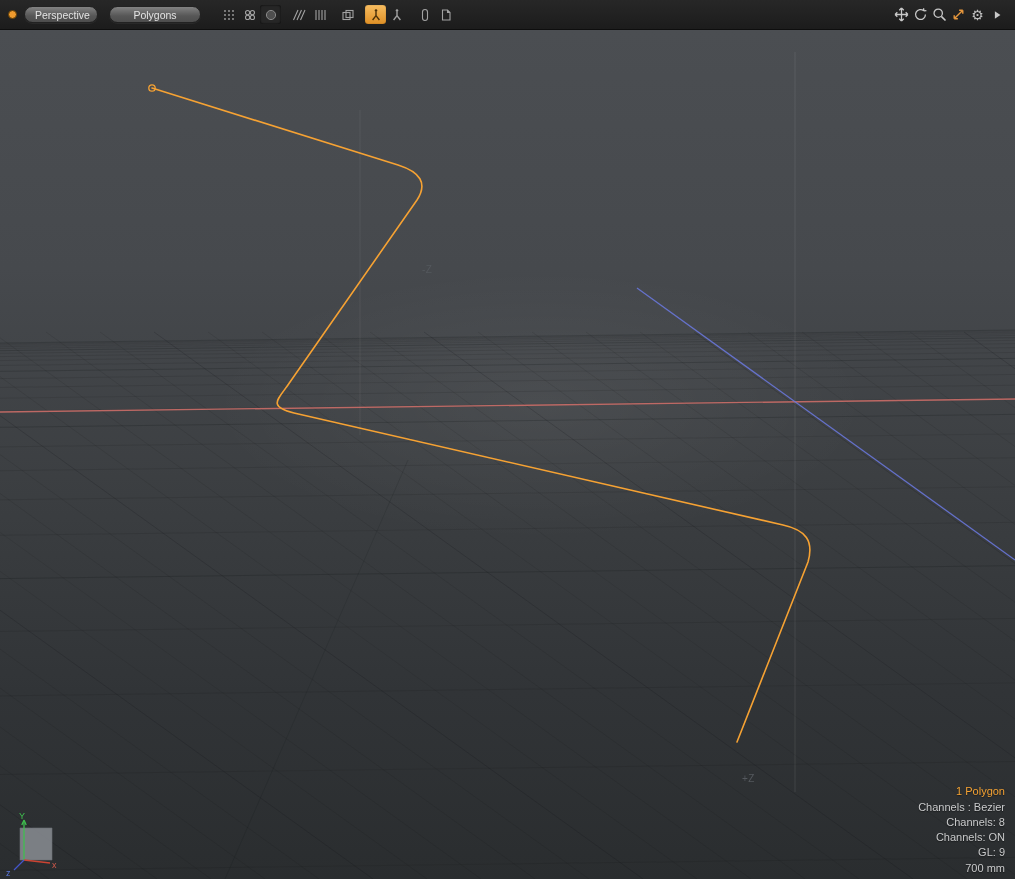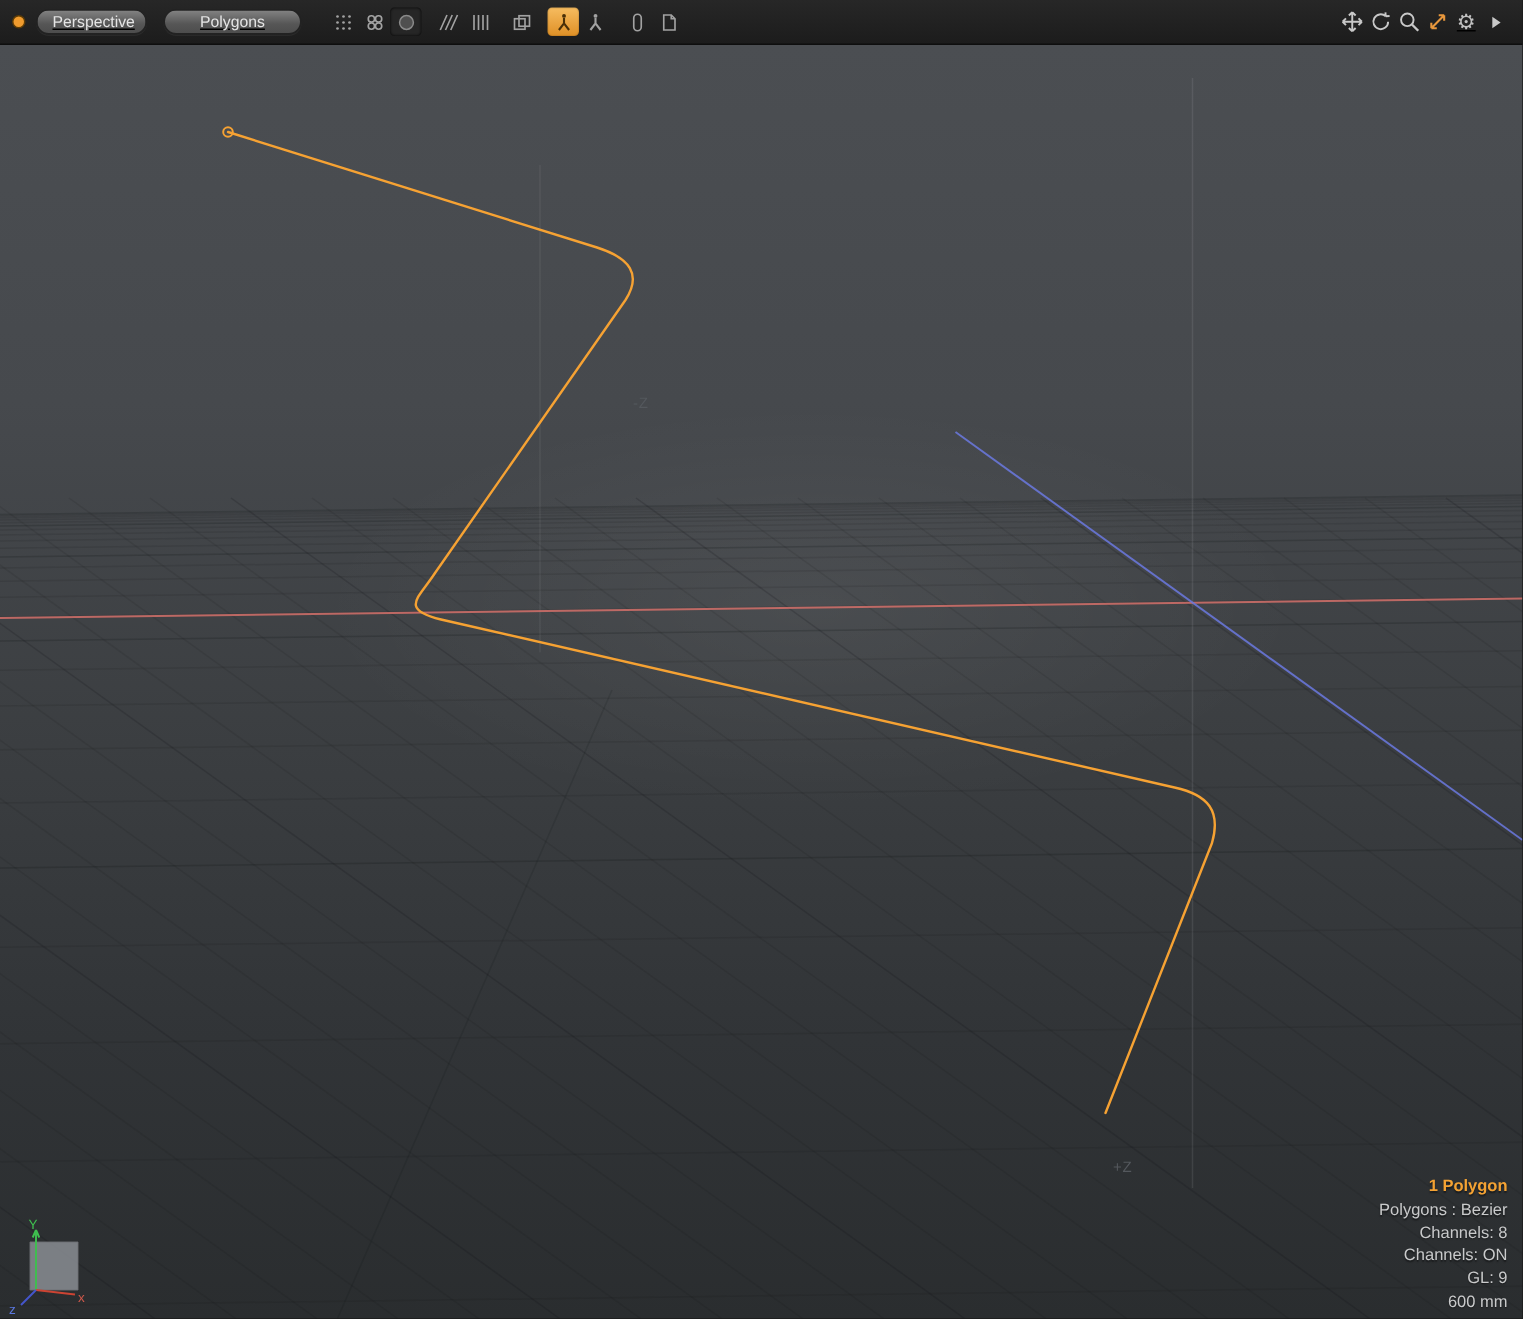--- a/index.html
+++ b/index.html
@@ -4,21 +4,21 @@
 <style>
   html,body{margin:0;padding:0;}
   body{
     width:1015px;height:879px;overflow:hidden;background:#1b1b1b;
     font-family:"Liberation Sans","DejaVu Sans",sans-serif;
   }
   
   .toolbar{
     height:30px;box-sizing:border-box;display:flex;align-items:center;
     background:linear-gradient(#272727,#1c1c1c);
-    border-bottom:1px solid #0e0e0e;padding:0 5px;text-decoration:underline;
+    border-bottom:1px solid #0e0e0e;padding:0 5px;
   }
   .tb-dot{
     width:7px;height:7px;border-radius:50%;
     background:#ef9b2e;border:1px solid #5d3c06;margin:0 7px 0 3px;flex:0 0 auto;
   }
   .pill{
     height:17px;border-radius:9px;box-sizing:border-box;
     background:linear-gradient(#828282,#565656 60%,#4d4d4d);
     border:1px solid #222;color:#e4e4e4;font-size:10.5px;line-height:14px;
     text-align:center;padding:0 10px;box-shadow:0 1px 0 rgba(255,255,255,0.05);
@@ -48,21 +48,21 @@
   }
   svg.scene{position:absolute;left:0;top:0;}
   .axis-label{position:absolute;font-size:10px;color:#54585d;letter-spacing:.5px;}
   .axis-label.negz{left:422px;top:234px;}
   .axis-label.posz{left:742px;top:743px;}
   .hud{
     position:absolute;right:10px;bottom:3px;text-align:right;
     font-size:11px;line-height:15.3px;color:#c9cacb;
     text-shadow:0 1px 1px rgba(0,0,0,.45);
   }
-  .hud .sel{color:#f4a233;font-weight:bold;}
+  .hud .sel{color:#f4a233;}
 </style>
 </head>
 <body>
 
 <div class="app">
 
   <div class="toolbar">
     <span class="tb-dot"></span>
 
     <button class="pill view">Perspective</button>
@@ -282,20 +282,20 @@
         <text x="52" y="838" font-size="9" fill="#d0584a">x</text>
         <text x="6" y="846" font-size="9" fill="#5a78e0">z</text>
       </g>
     </svg>
 
     <span class="axis-label negz">-Z</span>
     <span class="axis-label posz">+Z</span>
 
     <div class="hud">
       <div class="sel">1 Polygon</div>
-      <div>Polygons : Bezier</div>
+      <div>Channels : Bezier</div>
       <div>Channels: 8</div>
       <div>Channels: ON</div>
       <div>GL: 9</div>
-      <div>600 mm</div>
+      <div>700 mm</div>
     </div>
   </div>
 </div>
 
 </body></html>

